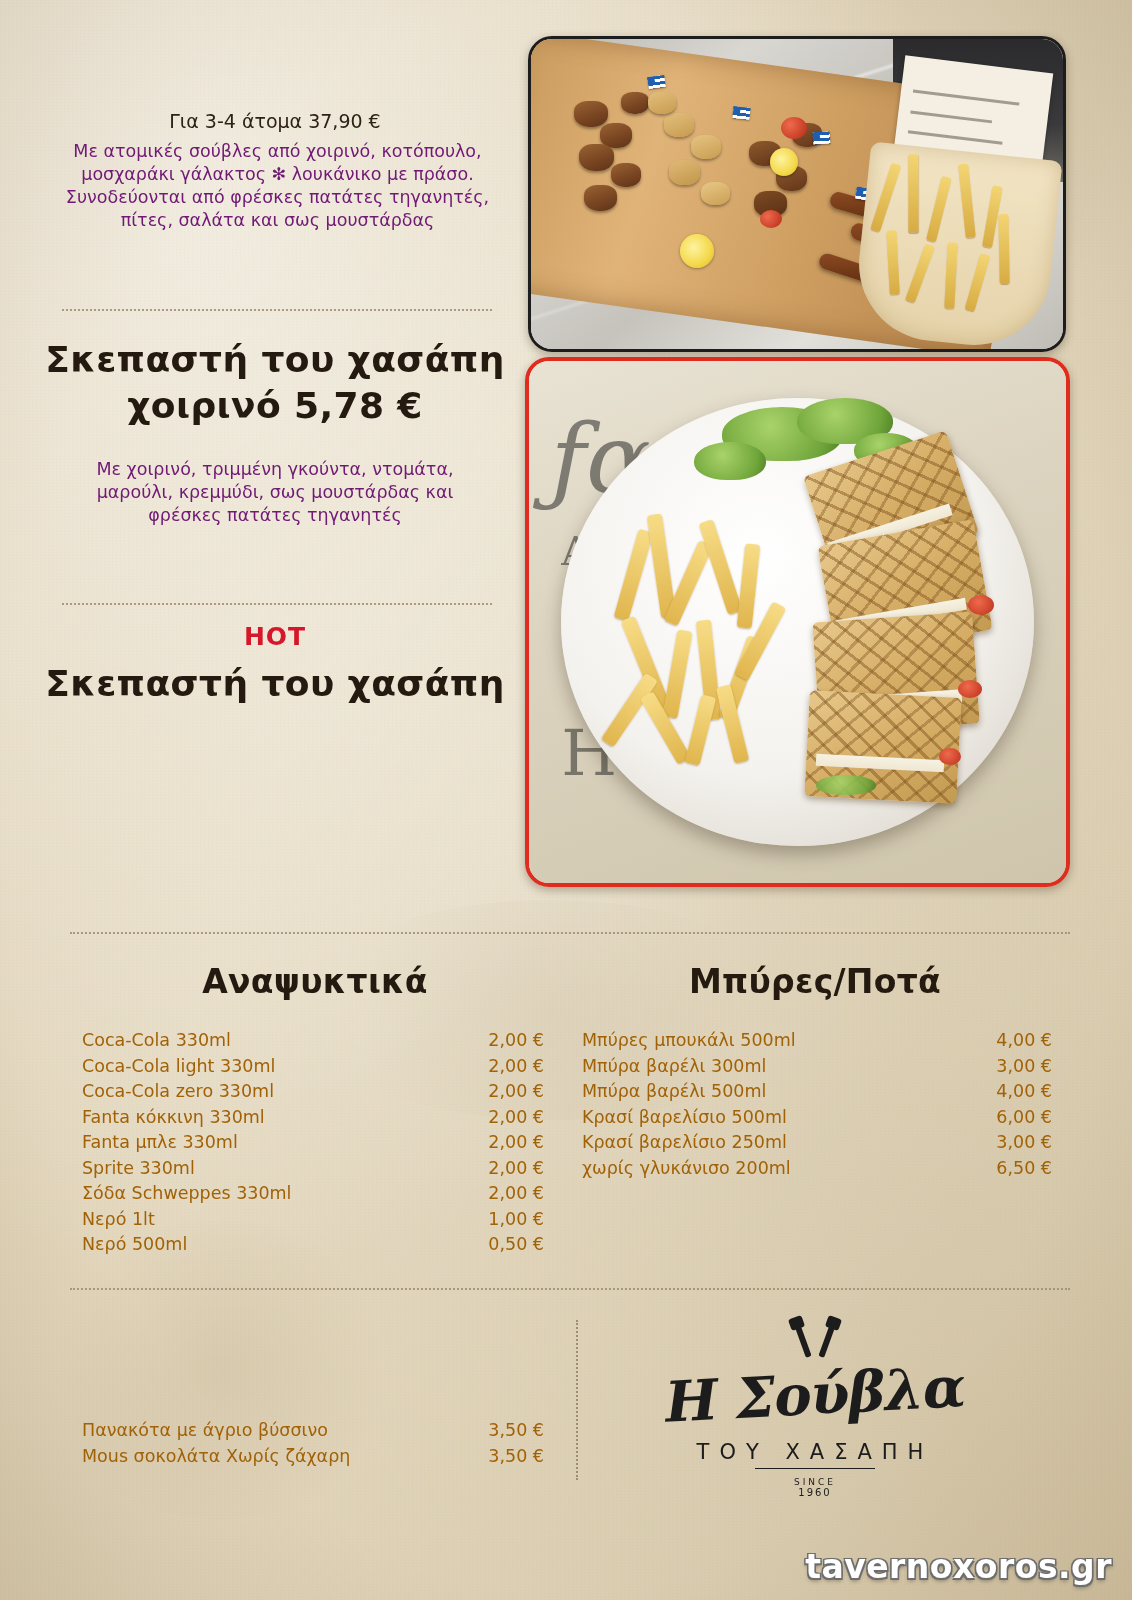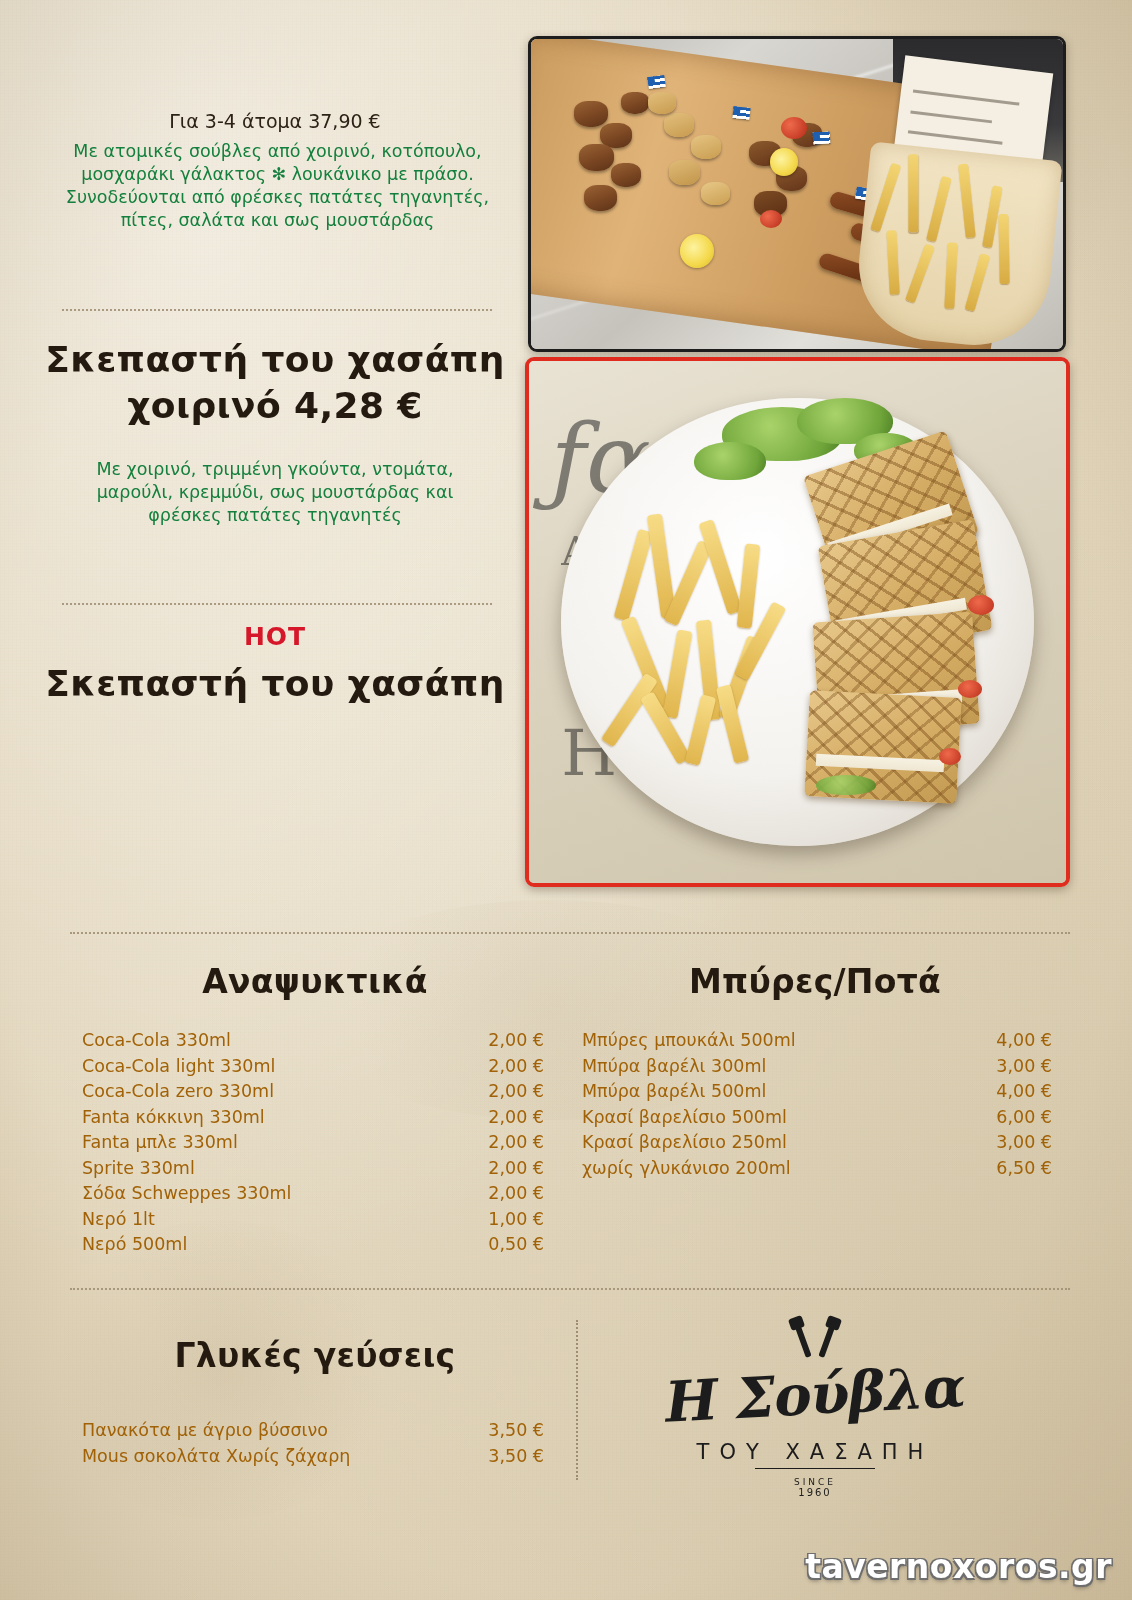--- a/index.html
+++ b/index.html
@@ -50,21 +50,21 @@
   .dish-title {
     font-family: "DejaVu Sans", sans-serif;
     font-weight: bold;
     color: #241a10;
     text-align: center;
     line-height: 1.12;
     letter-spacing: .4px;
   }
   .dish-desc {
     font-family: "DejaVu Sans", sans-serif;
-    color: #15803d;
+    color: #701a75;
     text-align: center;
     line-height: 1.32;
   }
   .serves {
     font-family: "DejaVu Sans", sans-serif;
     color: #2d2216;
     text-align: center;
   }
   .hot-tag {
     font-family: "DejaVu Sans", sans-serif;
@@ -76,21 +76,21 @@
 
   .dotted-sep {
     position: absolute;
     border-top: 2px dotted #9e8d72;
     opacity: .85;
   }
 
   
   .photo {
     position: absolute;
-    border-radius: 9px;
+    border-radius: 24px;
     overflow: hidden;
     box-shadow: 0 3px 10px rgba(60,45,25,.35);
   }
   .photo-1 { left: 528px; top: 36px; width: 532px; height: 310px; border: 3px solid #1d1d1d; }
   .photo-2 { left: 525px; top: 357px; width: 537px; height: 522px; border: 4px solid #e02b1f; }
 
   .ph-inner { position: absolute; inset: 0; }
 
   
   .p1-bg {
@@ -316,21 +316,21 @@
   <div class="stain1"></div>
   <div class="stain2"></div>
   <div class="stain3"></div>
 
   <div class="serves" style="position:absolute; left:40px; top:110px; width:470px; font-size:19px;">Για 3-4 άτομα    37,90 €</div>
   <div class="dish-desc" style="position:absolute; left:55px; top:140px; width:445px; font-size:17.5px;">Με ατομικές σούβλες από χοιρινό, κοτόπουλο, μοσχαράκι γάλακτος ✻ λουκάνικο με πράσο. Συνοδεύονται από φρέσκες πατάτες τηγανητές, πίτες, σαλάτα και σως μουστάρδας</div>
 
   <div class="dotted-sep" style="left:62px; top:309px; width:430px;"></div>
 
   <div class="dish-title" style="position:absolute; left:40px; top:340px; width:470px; font-size:36px;">Σκεπαστή του χασάπη</div>
-  <div class="dish-title" style="position:absolute; left:40px; top:386px; width:470px; font-size:36px;">χοιρινό 4,28 €</div>
+  <div class="dish-title" style="position:absolute; left:40px; top:386px; width:470px; font-size:36px;">χοιρινό 5,78 €</div>
   <div class="dish-desc" style="position:absolute; left:70px; top:458px; width:410px; font-size:17.5px;">Με χοιρινό, τριμμένη γκούντα, ντομάτα, μαρούλι, κρεμμύδι, σως μουστάρδας και φρέσκες πατάτες τηγανητές</div>
 
   <div class="dotted-sep" style="left:62px; top:603px; width:430px;"></div>
 
   <div class="hot-tag" style="position:absolute; left:40px; top:622px; width:470px; font-size:25px;">HOT</div>
   <div class="dish-title" style="position:absolute; left:40px; top:664px; width:470px; font-size:36px;">Σκεπαστή του χασάπη</div>
 
   <div class="photo photo-1">
     <div class="ph-inner">
       <div class="p1-bg"></div>
@@ -509,21 +509,20 @@
       <span class="pr">3,00 €</span>
     </div>
     <div class="price-row">
       <span class="nm">χωρίς γλυκάνισο 200ml</span>
       <span class="pr">6,50 €</span>
     </div>
   </div>
 
   <div class="dotted-sep" style="left:70px; top:1288px; width:1000px;"></div>
 
-  <div class="section-title" style="position:absolute; left:80px; top:1336px; width:470px; font-size:33px;">Γλυκές γεύσεις</div>
 
   <div class="price-list" style="left:82px; top:1418px; width:462px;">
     <div class="price-row">
       <span class="nm">Πανακότα με άγριο βύσσινο</span>
       <span class="pr">3,50 €</span>
     </div>
     <div class="price-row">
       <span class="nm">Mous σοκολάτα Χωρίς ζάχαρη</span>
       <span class="pr">3,50 €</span>
     </div>

